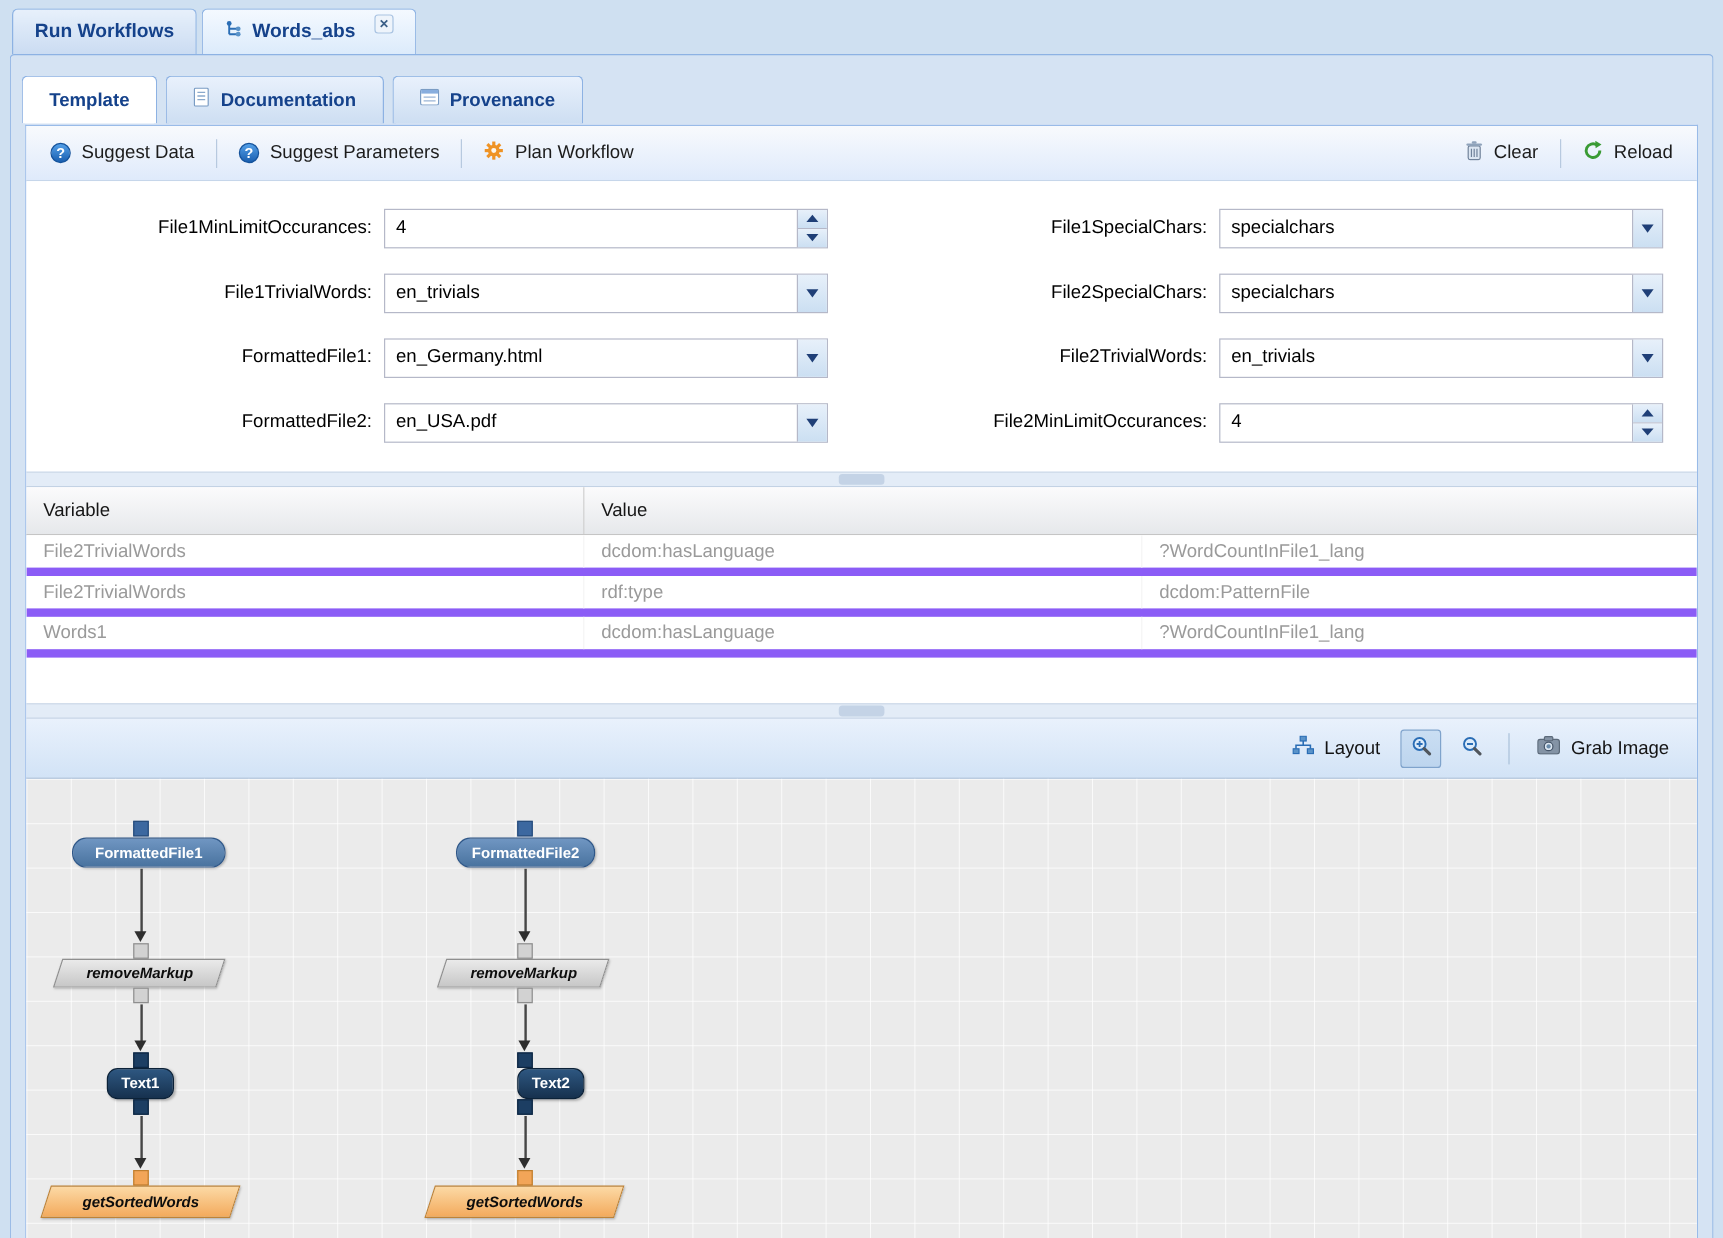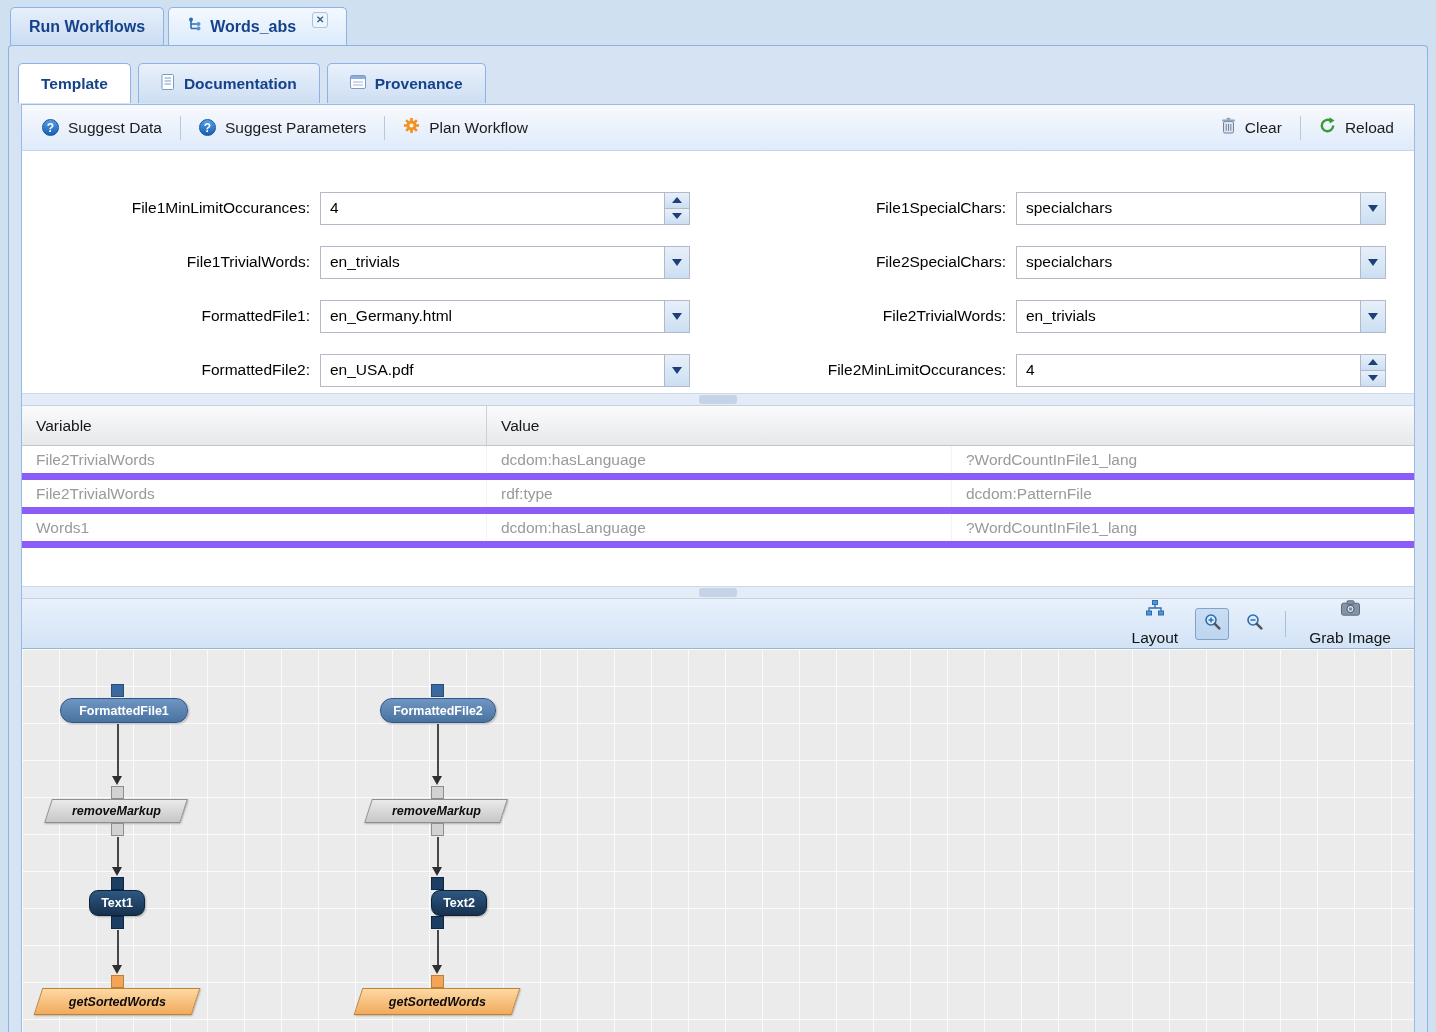--- a/index.html
+++ b/index.html
@@ -40,21 +40,21 @@
   
   .toolbar { height:46px; flex:0 0 46px; display:flex; align-items:center; gap:12px; padding:0 14px;
           background:linear-gradient(#f8fafd,#dfeafb); border-bottom:1px solid #c6d6ea; }
   .tb-btn { display:flex; align-items:center; gap:9px; font-size:15.5px; color:#1c1c1c; padding:5px 6px; border-radius:3px; cursor:pointer; }
   .tb-sep { width:1px; height:24px; background:#b7c9df; }
   .tb-spacer { flex:1; }
   .help-badge { display:flex; align-items:center; justify-content:center; width:17px; height:17px; border-radius:50%;
           background:linear-gradient(#54a0e8,#1a5fb0); border:1px solid #14529b; color:#fff; font-size:12px; font-weight:bold; }
 
   
-  .form-area { height:242px; flex:0 0 242px; display:flex; padding-top:30px; background:#fff; }
+  .form-area { height:242px; flex:0 0 242px; display:flex; padding-top:12px; background:#fff; }
   .form-col { width:50%; }
   .frow { display:flex; align-items:center; height:54px; padding-right:28px; }
   .flabel { flex:1; text-align:right; padding-right:10px; font-size:15.5px; color:#000; white-space:nowrap; }
   .field { position:relative; width:370px; height:33px; flex:0 0 370px; display:flex;
           border:1px solid #b5b8c8; background:#fff; }
   .field input { flex:1; min-width:0; border:none; outline:none; padding:0 9px; font-family:"Liberation Sans",sans-serif;
           font-size:15.5px; color:#000; background:transparent; }
   .trigger { width:25px; flex:0 0 25px; display:flex; align-items:center; justify-content:center;
           border-left:1px solid #b5b8c8; background:linear-gradient(#e7f0fa,#cbdff2); cursor:pointer; }
   .tri-down { width:0; height:0; border-left:5.5px solid transparent; border-right:5.5px solid transparent; border-top:7px solid #1f3f77; }
@@ -77,21 +77,21 @@
   .grid-body { height:140px; flex:0 0 140px; background:#fff; overflow:hidden; }
   .grow { display:flex; height:34px; border-bottom:7px solid #8b5cf6; cursor:pointer; }
   .gcell { display:flex; align-items:center; padding-left:14px; font-size:15.5px; color:#9a9a9a; border-right:1px solid #f4f4f4; overflow:hidden; white-space:nowrap; }
   .c1 { width:465px; flex:0 0 465px; }
   .c2 { width:465px; flex:0 0 465px; }
   .c3 { flex:1; border-right:none !important; }
 
   
   .graph-toolbar { height:50px; flex:0 0 50px; display:flex; align-items:center; justify-content:flex-end; gap:8px;
           padding-right:14px; background:linear-gradient(#e9f1fc,#d2e3f6); border-bottom:1px solid #9ab4d4; }
-  .gt-btn { display:flex; align-items:center; gap:9px; font-size:15.5px; color:#141414; padding:6px 9px; border-radius:3px; cursor:pointer;flex-direction:column; }
+  .gt-btn { display:flex; align-items:center; gap:9px; font-size:15.5px; color:#141414; padding:6px 9px; border-radius:3px; cursor:pointer; }
   .gt-icon-btn { display:flex; align-items:center; justify-content:center; width:34px; height:32px; border-radius:3px; cursor:pointer; }
   .gt-icon-btn.pressed { border:1px solid #7fa3cc; background:linear-gradient(#cadef3,#bdd5ee); }
   .gt-sep { width:1px; height:26px; background:#a9c0da; margin:0 6px; }
 
   
   .canvas { flex:1; position:relative; background-color:#ebebeb; overflow:hidden;
           background-image:
             linear-gradient(to right, rgba(255,255,255,.75) 1px, transparent 1px),
             linear-gradient(to bottom, rgba(255,255,255,.75) 1px, transparent 1px);
           background-size:37px 37px; }

